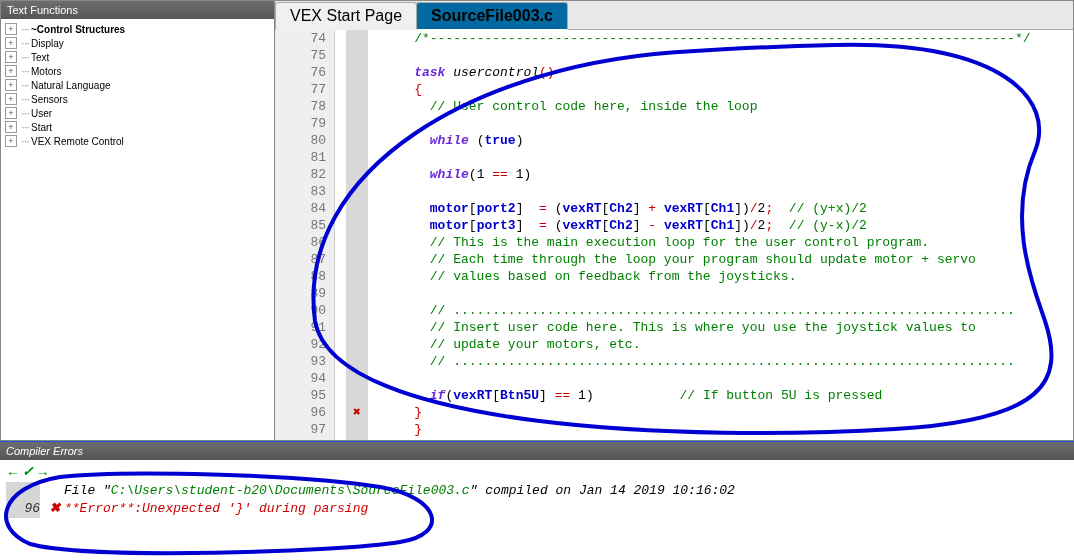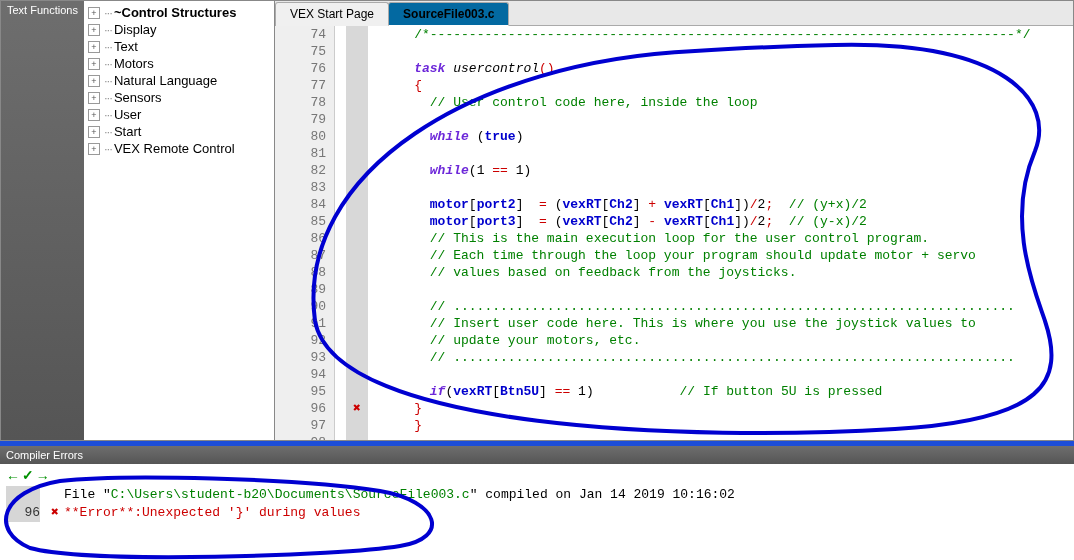--- a/index.html
+++ b/index.html
@@ -1,41 +1,41 @@
 <!DOCTYPE html>
 <html><head>
 <meta charset="utf-8">
 <style>
 * { box-sizing: border-box; margin: 0; padding: 0; }
 html, body { width: 1074px; height: 560px; font-family: Tahoma, Arial, sans-serif; font-size: 11px; overflow: hidden; background: #fff; }
 .main-layout { display: flex; height: 441px; }
-.sidebar { width: 275px; border: 1px solid #888; display: flex; flex-direction: row; }
+.sidebar { width: 275px; border: 1px solid #888; display: flex; flex-direction: column; }
 .panel-header { background: linear-gradient(#6e6e6e,#555); color: #fff; padding: 3px 6px; font-size: 11px; }
 .tree { flex: 1; background: #fff; padding: 3px 0; overflow: auto; }
 .tree-item { display: flex; align-items: center; padding: 1px 4px; cursor: default; }
 .tree-item .exp { width: 12px; height: 12px; border: 1px solid #999; font-size: 9px; line-height: 10px; text-align: center; margin-right: 4px; color: #555; background: #fff; }
 .tree-item .dots { color: #888; margin-right: 2px; letter-spacing: -1px; }
-.tree-item .lbl { font-size: 13px; }
+.tree-item .lbl { font-size: 10px; }
 .tree-item.bold .lbl { font-weight: bold; }
 .editor-area { flex: 1; border: 1px solid #888; border-left: none; display: flex; flex-direction: column; position: relative; }
 .tabbar { display: flex; background: #e8e8e8; border-bottom: 1px solid #aaa; }
-.tab { padding: 4px 14px; border: 1px solid #aaa; border-bottom: none; background: #f0f0f0; margin-right: -1px; font-size: 12px; border-radius: 3px 3px 0 0; position: relative; top: 1px; }
+.tab { padding: 4px 14px; border: 1px solid #aaa; border-bottom: none; background: #f0f0f0; margin-right: -1px; font-size: 16px; border-radius: 3px 3px 0 0; position: relative; top: 1px; }
 .tab.active { background: #0369a1; font-weight: bold; border-bottom: 1px solid #fff; z-index: 2; }
 .code-scroll { flex: 1; overflow: hidden; background: #fff; font-family: Consolas, "Courier New", monospace; font-size: 13px; line-height: 17px; white-space: pre; position: relative; }
 .code-line { display: flex; height: 17px; gap: 11px; }
 .gutter-num { width: 60px; text-align: right; padding-right: 8px; background: #efefef; color: #777; border-right: 1px solid #ccc; }
 .gutter-mark { width: 22px; background: #d8d8d8; text-align: center; }
 .gutter-mark .xmark { color: #c00; font-weight: bold; font-size: 13px; }
 .code-text { padding-left: 4px; }
 .c-kw { color: #6d28d9; font-weight: bold; font-style: italic; }
 .c-kw2 { color: #0000cd; font-weight: bold; }
 .c-fn { color: #000; font-style: italic; }
 .c-cm { color: #008000; }
 .c-op { color: #c00; }
-.bottom { border-top: 5px solid #1d4ed8; }
+.bottom { border-top: 1px solid #1d4ed8; font-style: italic; }
 .errors-header { background: linear-gradient(#6e6e6e,#555); color: #fff; padding: 3px 6px; }
 .err-toolbar { display: flex; gap: 2px; padding: 3px 6px; align-items: center; }
 .err-toolbar .arrow { font-size: 14px; font-weight: bold; }
 .ar-g { color: #009000; }
 .err-body { font-family: Consolas, "Courier New", monospace; font-size: 13px; padding: 0 6px 6px; line-height: 18px; position: relative; }
 .err-line { display: flex; align-items: center; }
 .err-col-num { width: 34px; text-align: right; color: #333; background: #d6d6d6; margin-right: 6px; }
 .err-col-x { width: 18px; color: #c00; font-weight: bold; text-align: center; }
 .path-hl { color: #008000; }
 .err-txt { color: #c00; }
@@ -118,19 +118,19 @@
     <div class="err-line">
       <span class="err-col-num">&nbsp;</span>
       <span class="err-col-x">&nbsp;</span>
       <span>
         <span>File "</span><span class="path-hl">C:\Users\student-b20\Documents\SourceFile003.c</span><span>" compiled on Jan 14 2019 10:16:02</span>
       </span>
     </div>
     <div class="err-line">
       <span class="err-col-num">96</span>
       <span class="err-col-x">✖</span>
-      <span class="err-txt">**Error**:Unexpected '}' during values</span>
+      <span class="err-txt">**Error**:Unexpected '}' during parsing</span>
     </div>
   </div>
   <svg class="annot" width="500" height="120" style="top:0;">
     <path d="M 60 35 C 0 45, -10 85, 30 102 C 90 118, 340 110, 400 100 C 450 92, 440 55, 380 45 C 300 32, 120 28, 60 35 Z" fill="none" stroke="#0000d0" stroke-width="4"></path>
   </svg>
 </div>
 
 </body></html>

